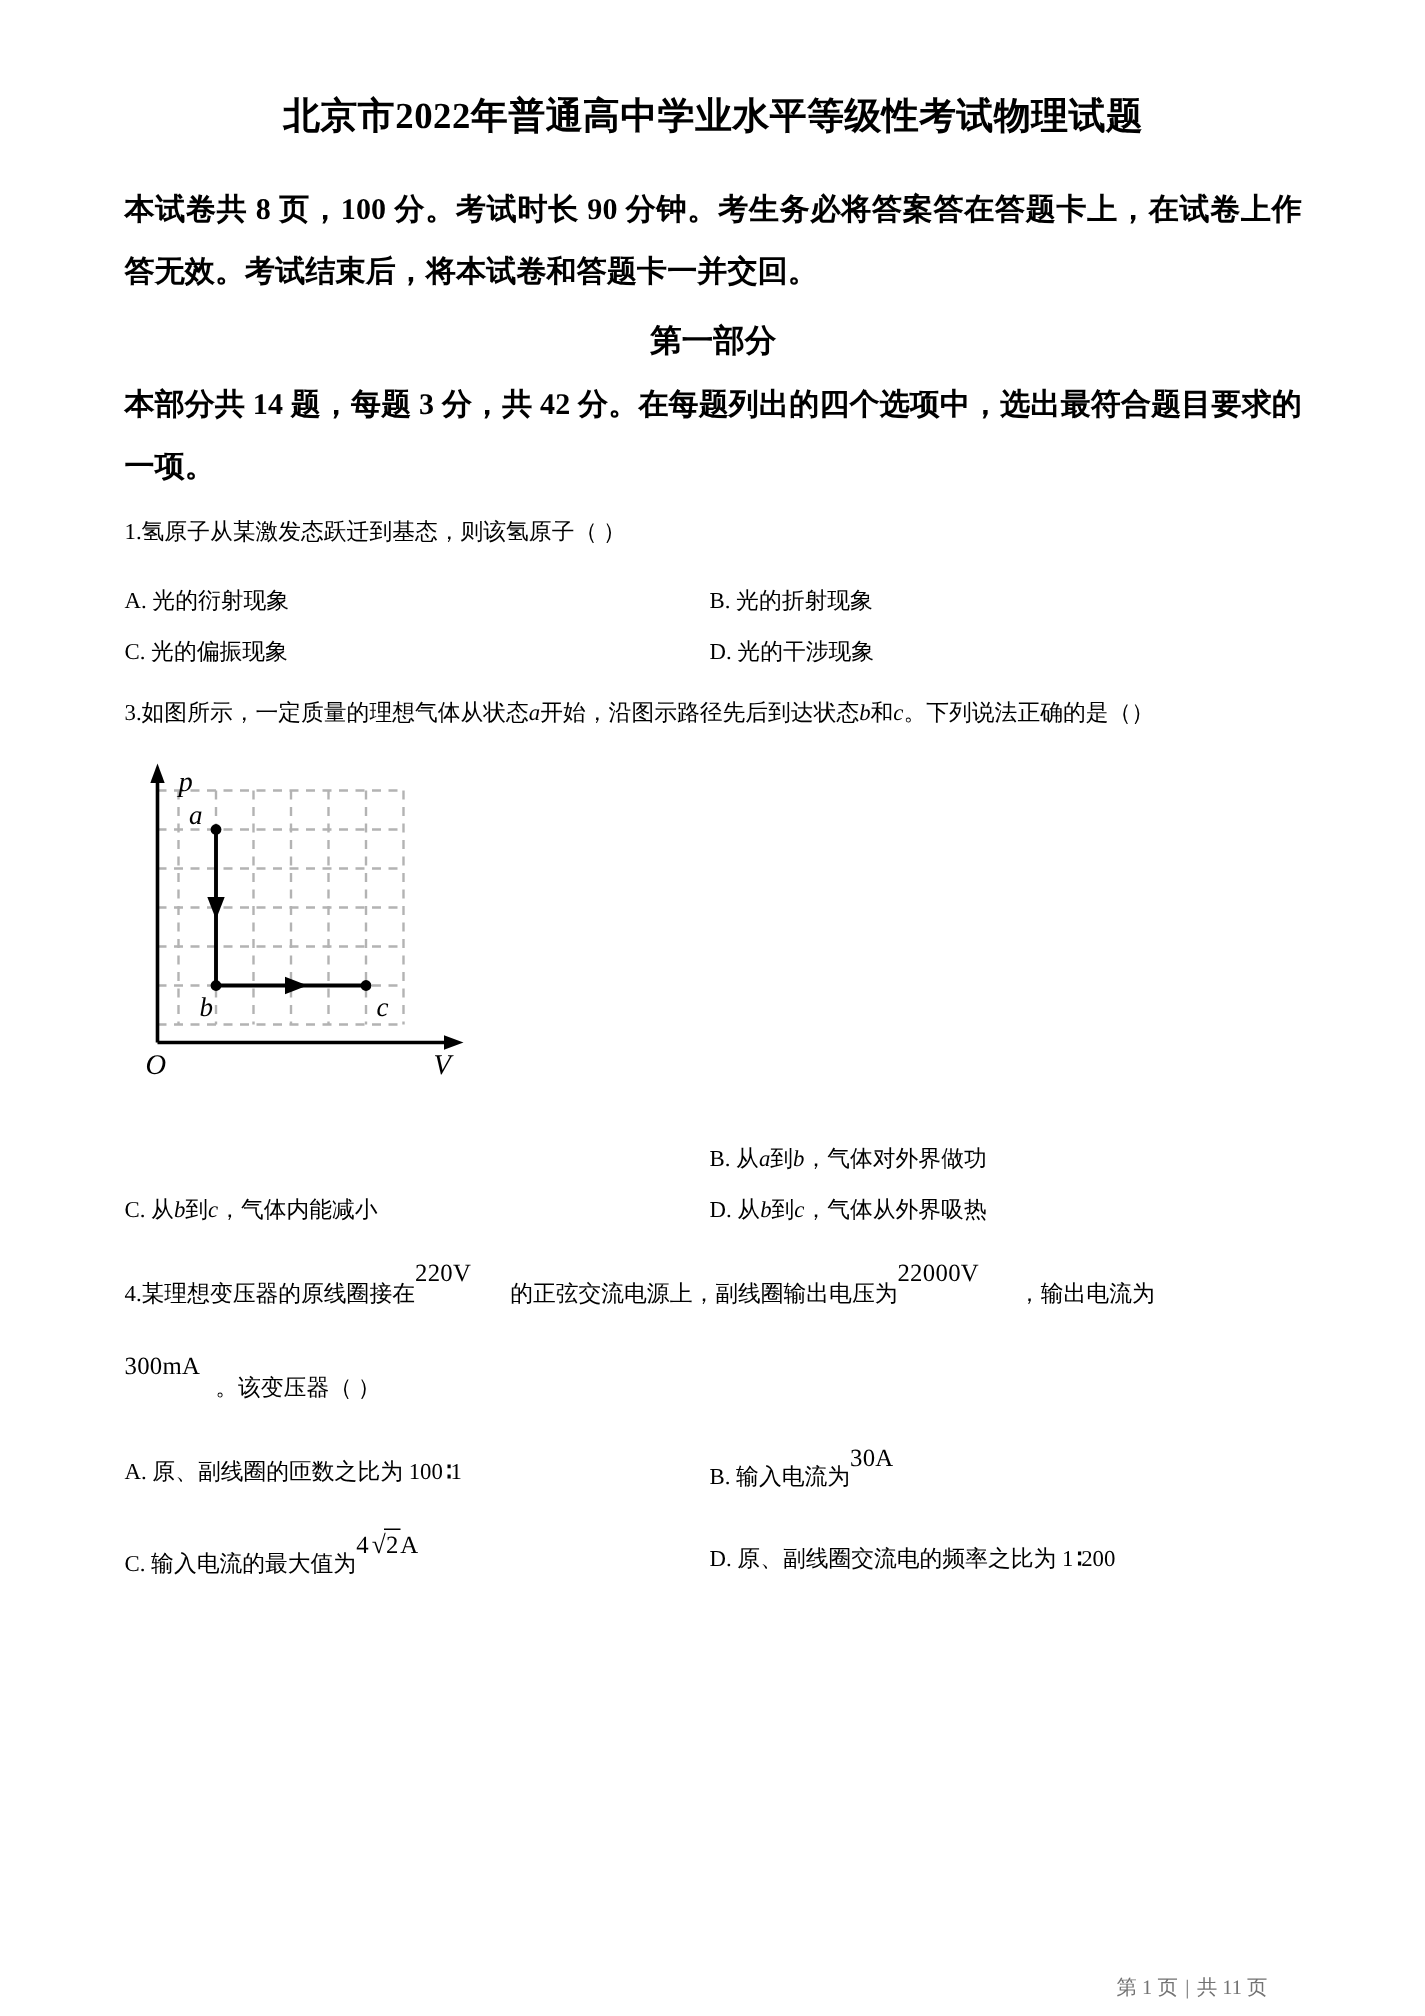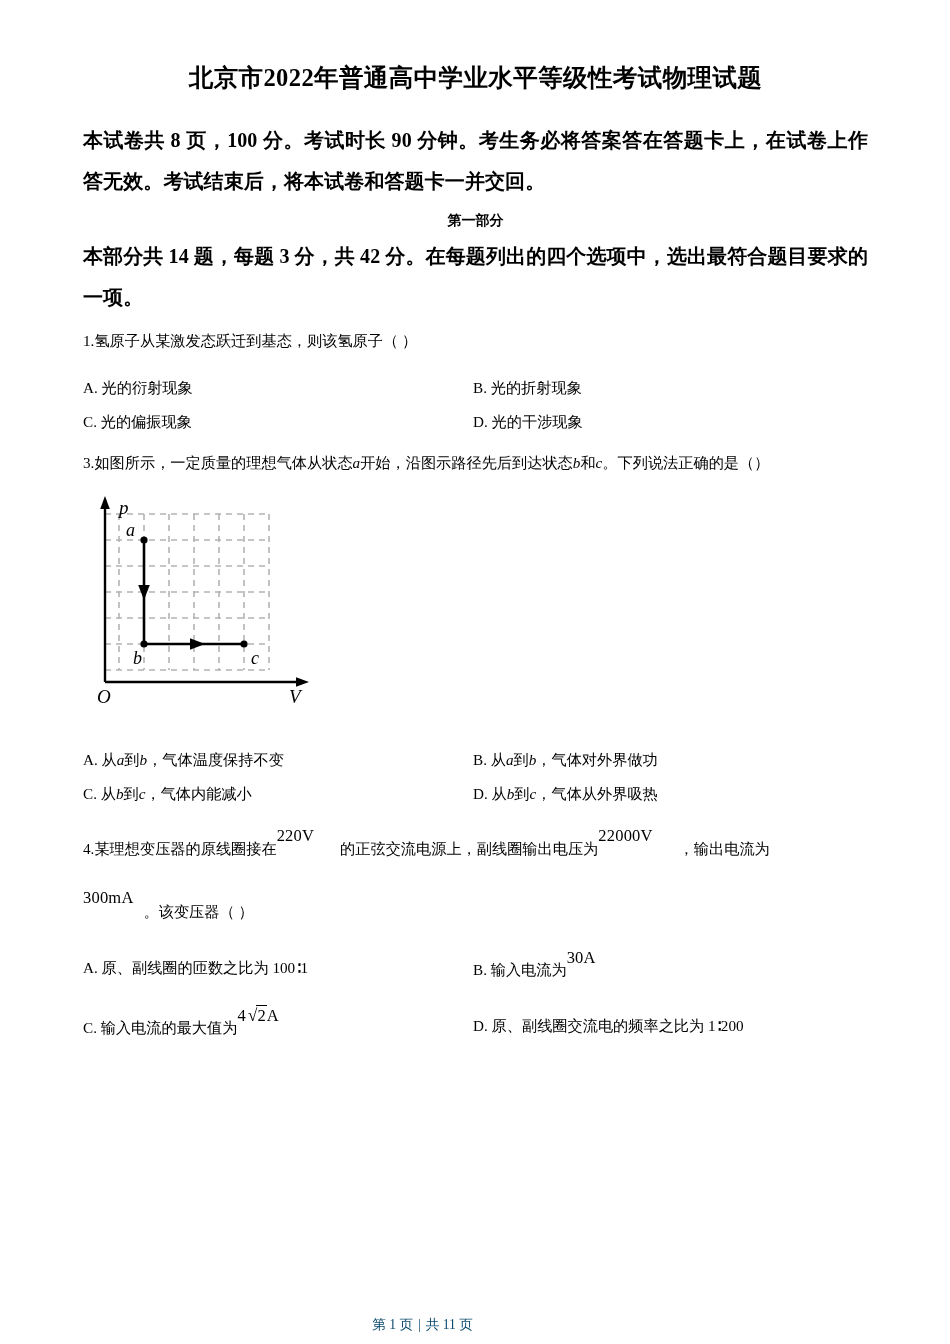--- a/index.html
+++ b/index.html
@@ -44,21 +44,21 @@
   .intro {
     font-size: 20px;
     font-weight: bold;
     line-height: 2.05;
     text-align: justify;
     margin: 0 0 4px 0;
     letter-spacing: 0.1px;
   }
 
   .section-head {
-    font-size: 14px;
+    font-size: 21px;
     font-weight: bold;
     text-align: center;
     margin: 6px 0 2px 0;
     line-height: 1.9;
   }
 
   
   .qtext {
     font-size: 15.2px;
     line-height: 1.95;
@@ -118,23 +118,23 @@
     margin: 14px 0 0 12px;
   }
   .fig-inner { position: absolute; left: 0; top: 0; }
 
   
   .footer {
     position: absolute;
     left: 0;
     top: 1316px;
     width: 845px;
-    text-align: center;
+    text-align: right;
     font-size: 13.6px;
-    color: #0c4a6e;
+    color: #737373;
     font-family: "Liberation Serif", serif;
   }
   .footer .sep { padding: 0 5px; }
 </style>
 </head>
 <body>
 
 <div class="page">
   <div class="content">
 
@@ -202,21 +202,20 @@
         <text id="fig-lbl-V" x="194" y="211" font-family="Liberation Serif, serif" font-style="italic" font-size="19" fill="#000000">V</text>
         <text id="fig-lbl-O" x="2" y="211" font-family="Liberation Serif, serif" font-style="italic" font-size="19" fill="#000000">O</text>
         <text id="fig-lbl-a" x="31" y="44" font-family="Liberation Serif, serif" font-style="italic" font-size="18" fill="#000000">a</text>
         <text id="fig-lbl-b" x="38" y="172" font-family="Liberation Serif, serif" font-style="italic" font-size="18" fill="#000000">b</text>
         <text id="fig-lbl-c" x="156" y="172" font-family="Liberation Serif, serif" font-style="italic" font-size="18" fill="#000000">c</text>
       </svg>
     </div>
 
     <div class="opts-block" style="margin-top:22px">
       <div class="opt-row">
-        <span class="opt left"><span>A.</span> <span>从</span><span class="it">a</span><span>到</span><span class="it">b</span><span>，气体温度保持不变</span></span>
         <span class="opt right"><span>B.</span> <span>从</span><span class="it">a</span><span>到</span><span class="it">b</span><span>，气体对外界做功</span></span>
       </div>
       <div class="opt-row">
         <span class="opt left"><span>C.</span> <span>从</span><span class="it">b</span><span>到</span><span class="it">c</span><span>，气体内能减小</span></span>
         <span class="opt right"><span>D.</span> <span>从</span><span class="it">b</span><span>到</span><span class="it">c</span><span>，气体从外界吸热</span></span>
       </div>
     </div>
 
     <p class="qtext" style="margin-top:14px; line-height:2.5"><span>4.</span><span>某理想变压器的原线圈接在</span><span class="frm">220V</span><span style="display:inline-block;width:26px"></span><span>的正弦交流电源上，副线圈输出电压为</span><span class="frm">22000V</span><span style="display:inline-block;width:26px"></span><span>，输出电流为</span></p>
 

